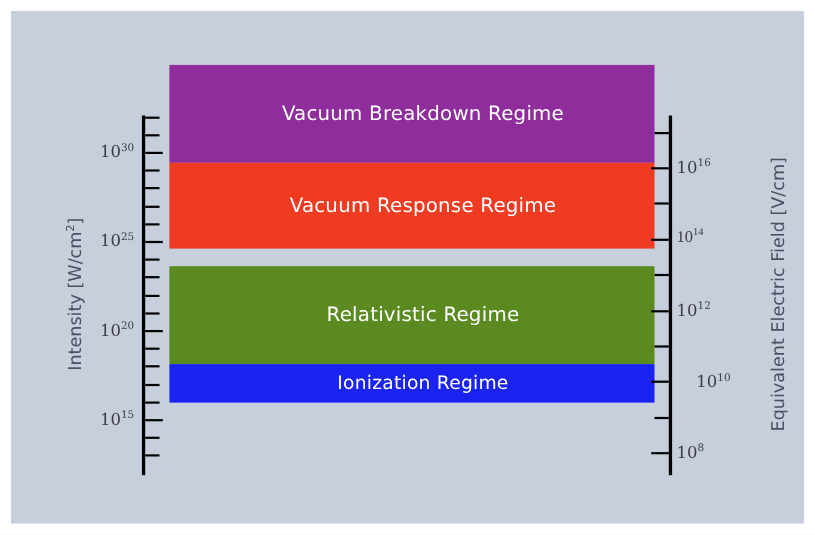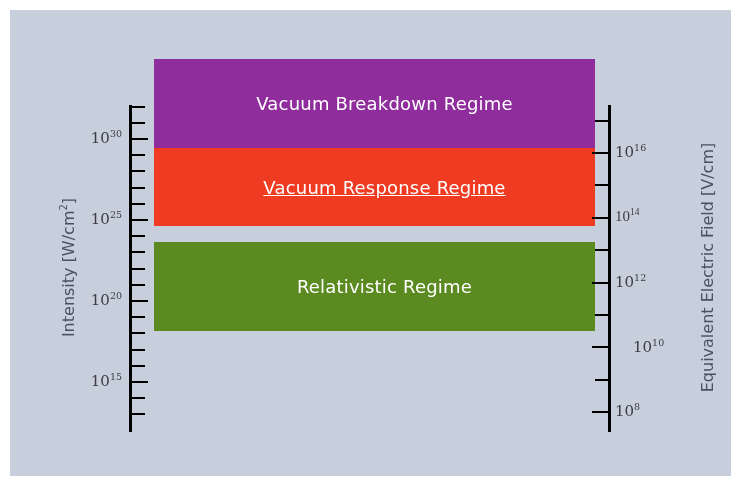--- a/index.html
+++ b/index.html
@@ -33,21 +33,21 @@
     align-items: center;
     justify-content: center;
     color: #ffffff;
     font-family: "DejaVu Sans", sans-serif;
     font-size: 18px;
     letter-spacing: 0.2px;
     white-space: nowrap;
     padding-left: 20px;
   }
   .band-purple { top: 49px;  height: 89px; }   
-  .band-red    { top: 138px; height: 78px; text-decoration: underline; }   
+  .band-red    { top: 138px; height: 78px; }   
   .band-green  { top: 232px; height: 89px; }   
   .band-blue   { top: 321px; height: 35px; }   
 
   .band-blue .band-label { font-size: 17px; }
 
   .outside-label {
     position: absolute;
     left: 144px;
     width: 421px;
     top: 386px;             
@@ -133,20 +133,23 @@
   </div>
 
   <div class="band band-red" style="background:#ee3b22;">
     <span class="band-label">Vacuum Response Regime</span>
   </div>
 
   <div class="band band-green" style="background:#5b8a21;">
     <span class="band-label">Relativistic Regime</span>
   </div>
 
+  <div class="band band-blue" style="background:#1a23ef;">
+    <span class="band-label">Ionization Regime</span>
+  </div>
 
 
   <div class="axis-spine axis-left-spine"></div>
   <div id="left-ticks">
       <div class="tick tick-left" style="top: 95.6px;"></div>
       <div class="tick tick-left" style="top: 111.8px;"></div>
       <div class="tick tick-left major" style="top: 128px;"></div>
       <div class="tick tick-left" style="top: 144.2px;"></div>
       <div class="tick tick-left" style="top: 160.4px;"></div>
       <div class="tick tick-left" style="top: 176.6px;"></div>

